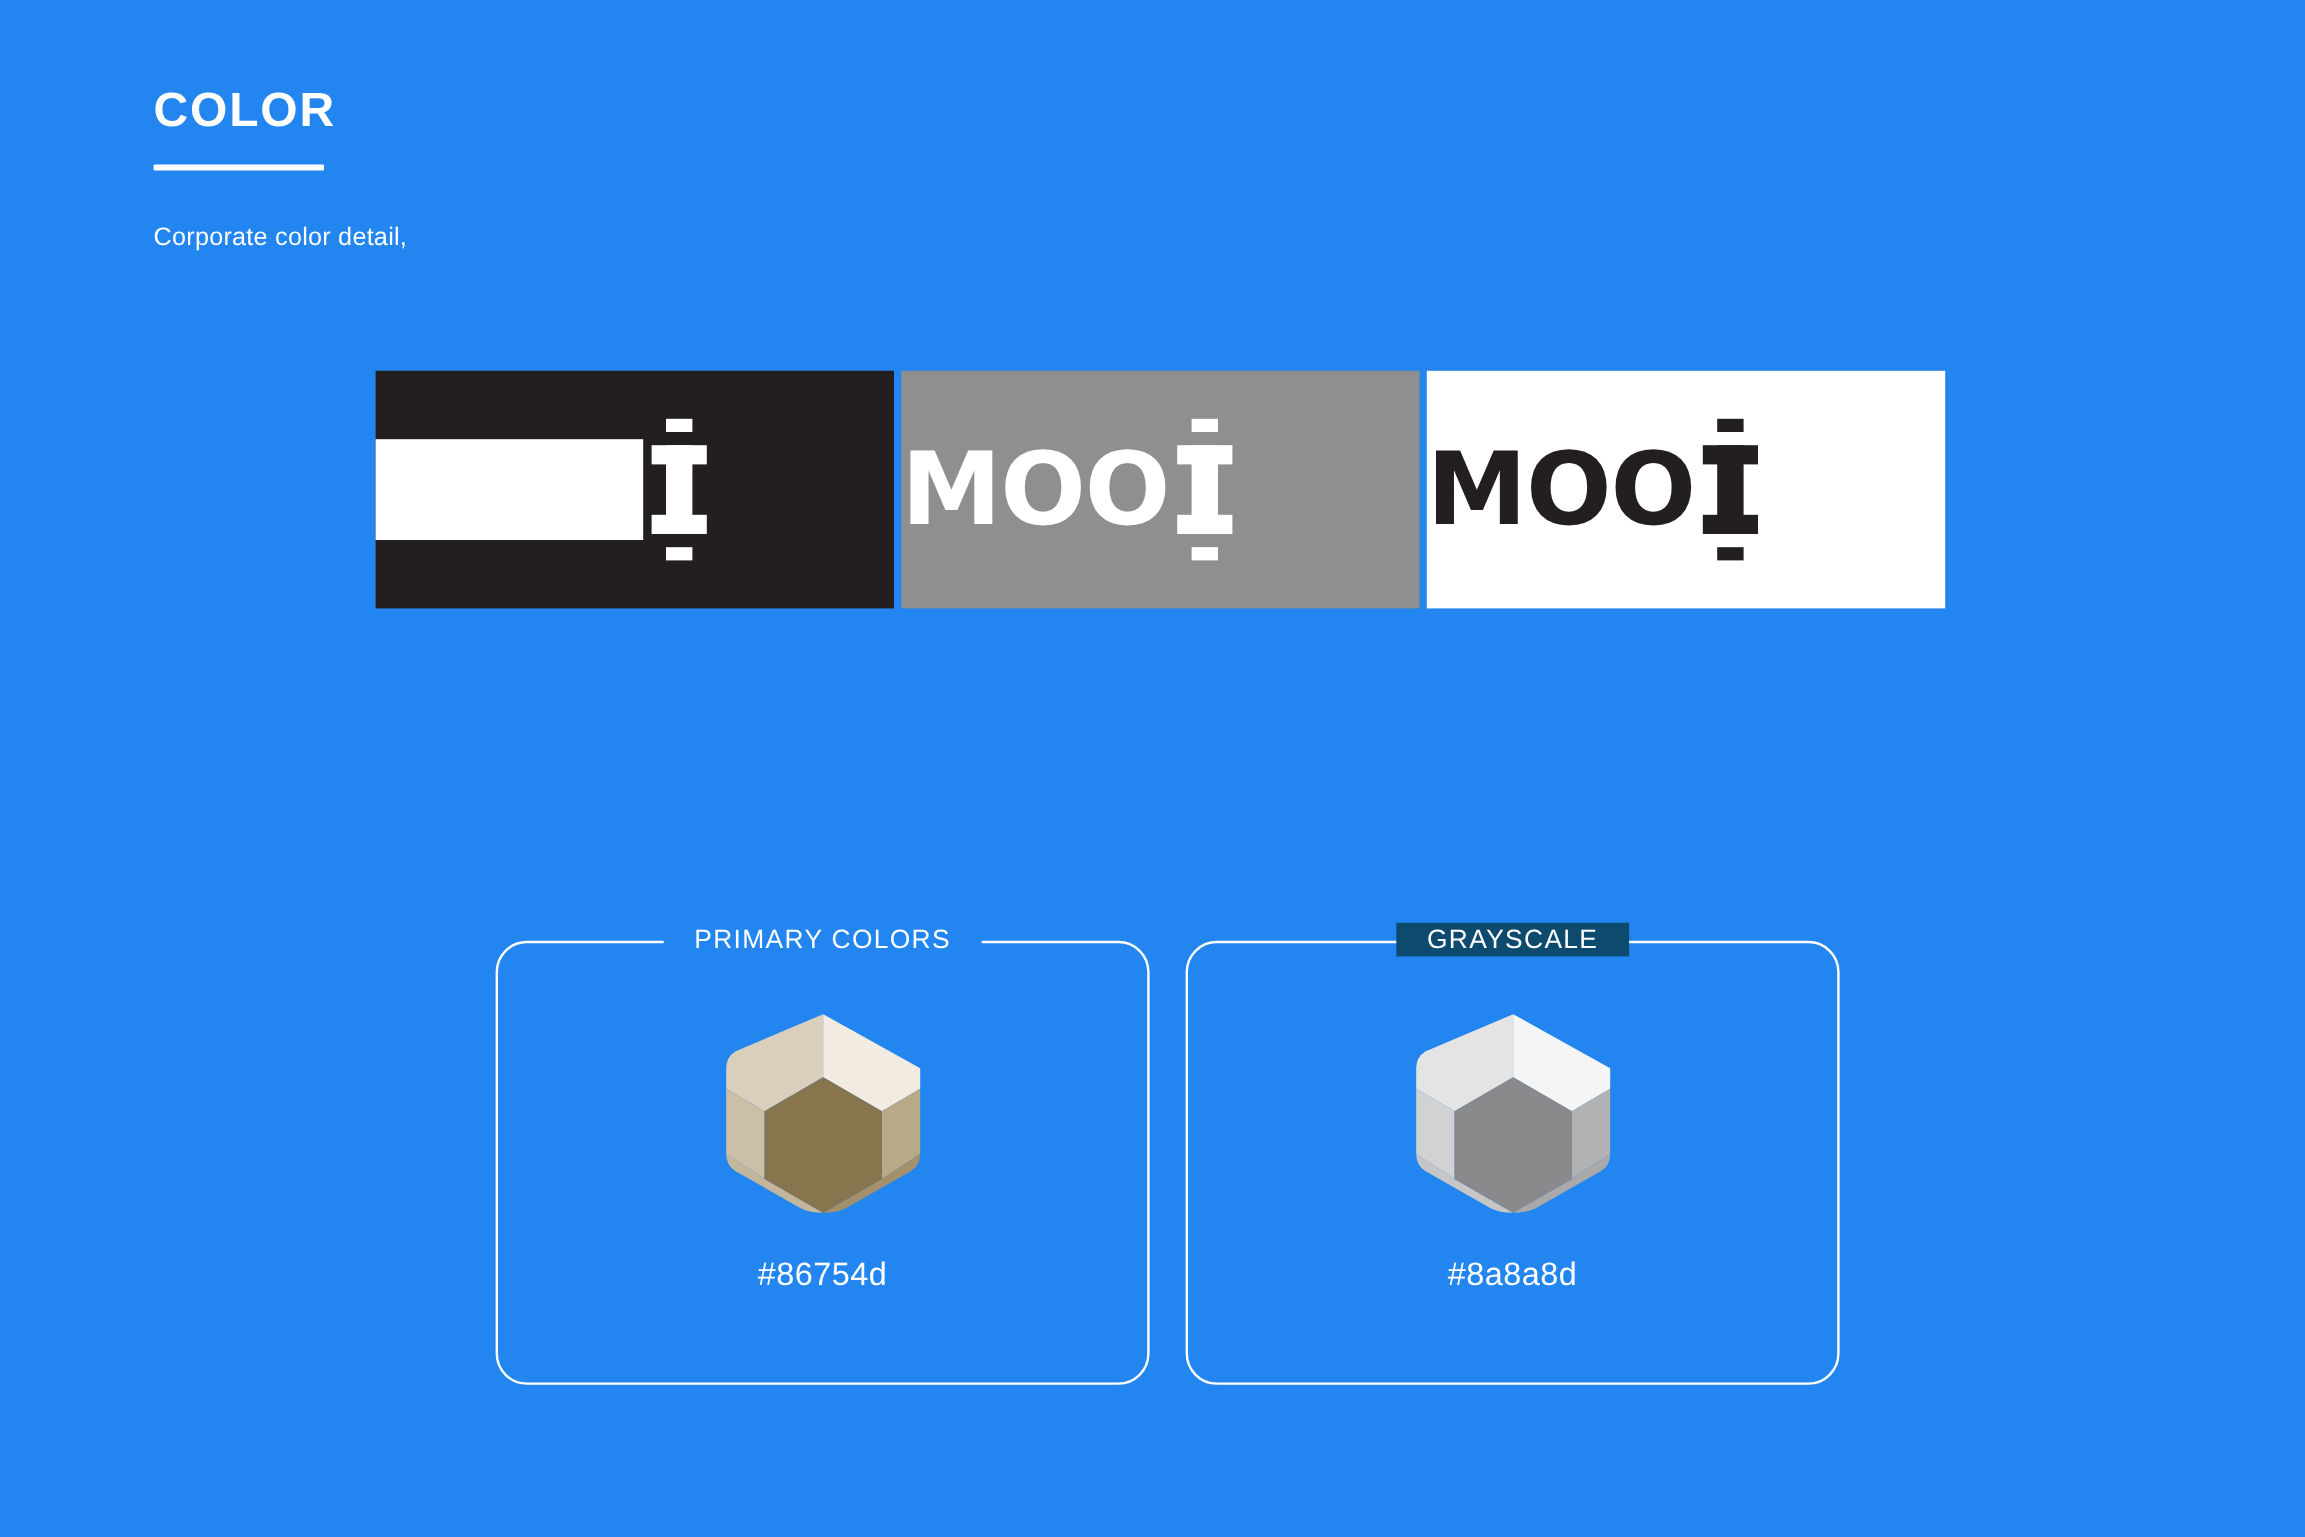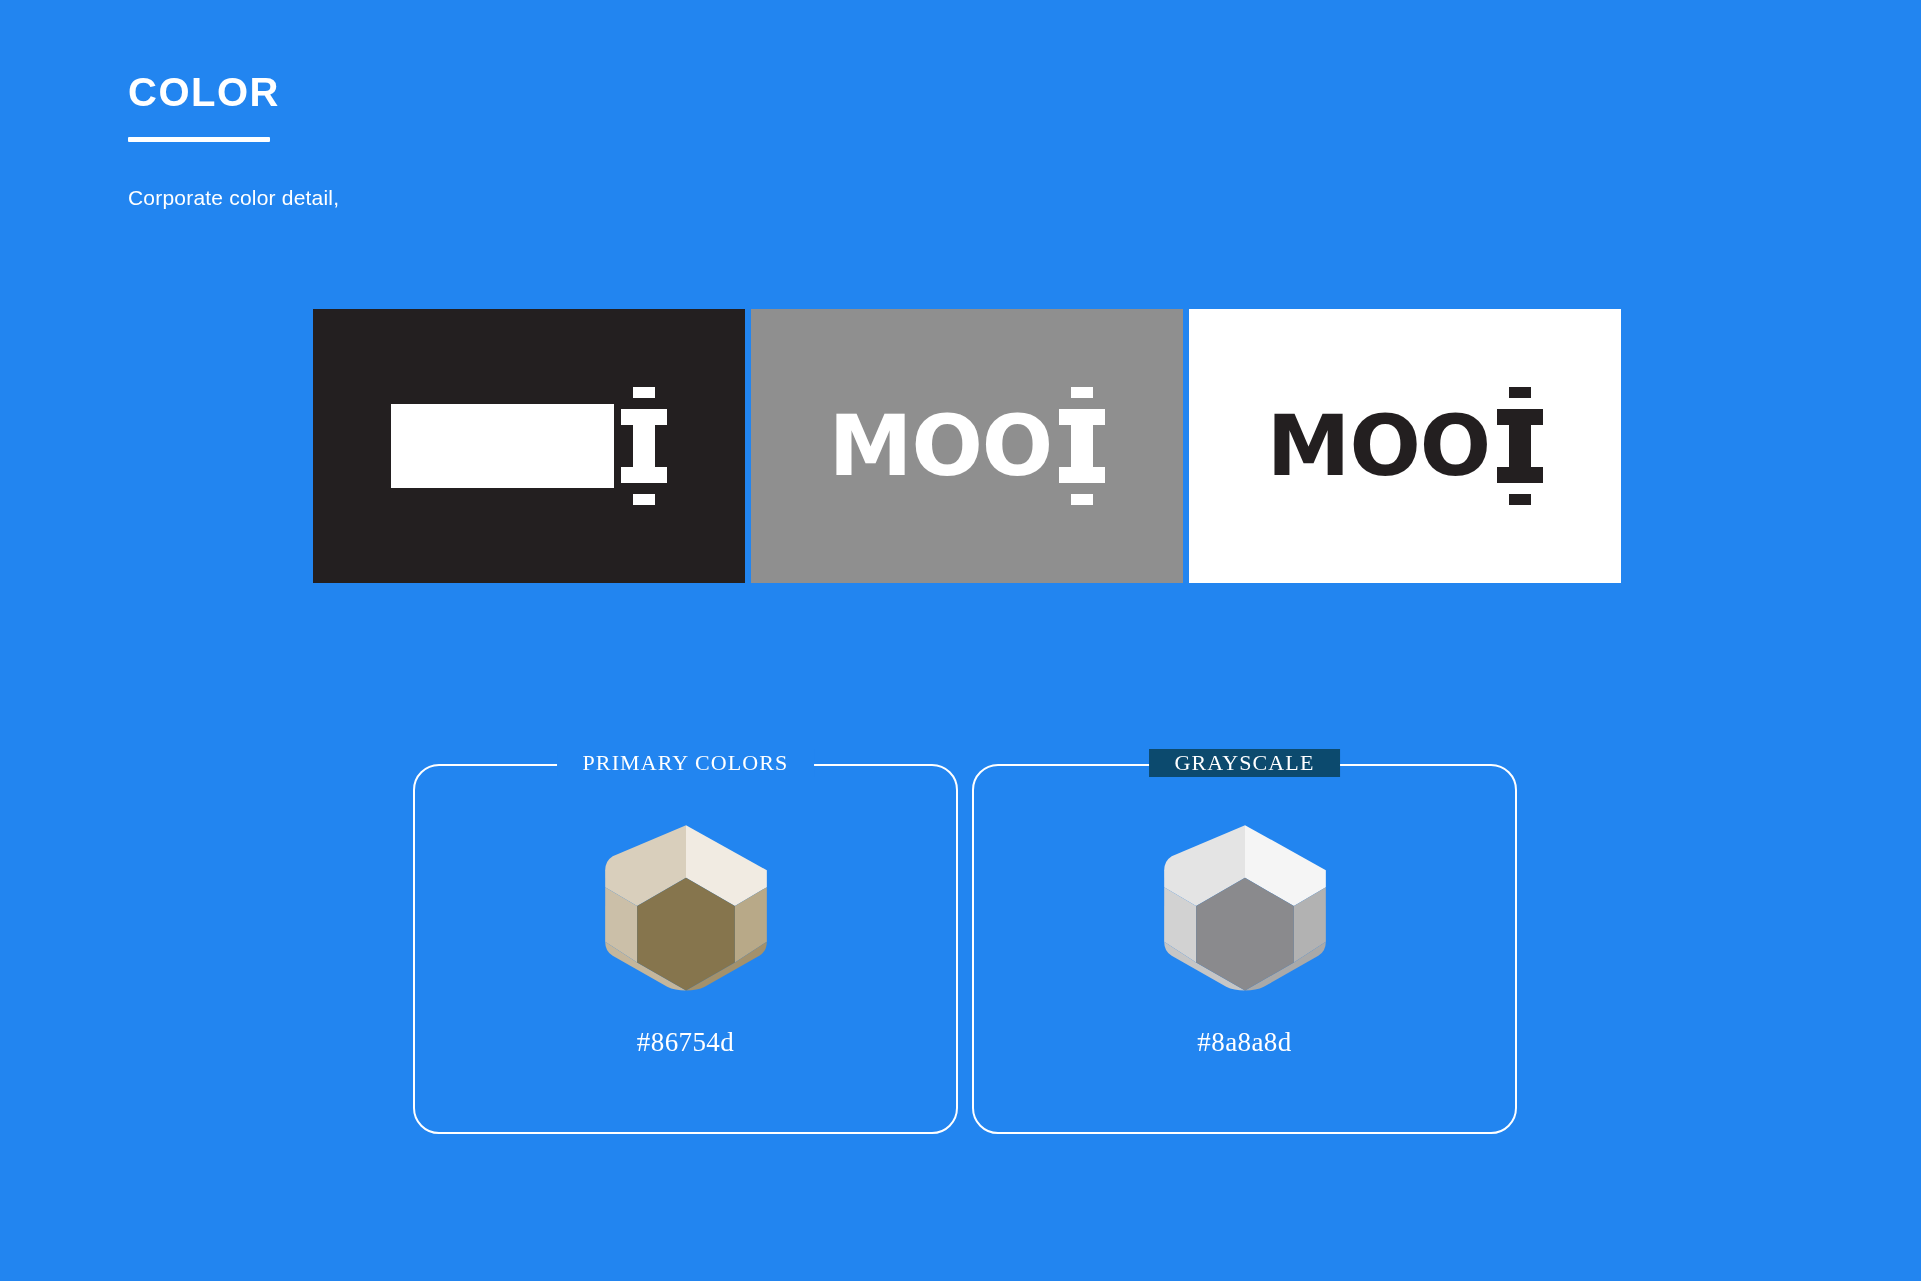--- a/index.html
+++ b/index.html
@@ -39,24 +39,24 @@
   
   .logo-row {
     position:absolute;
     left:313px;
     top:309px;
     display:flex;
     gap:6px;
   }
   .logo-panel {
     width:432px;
-    height:274px;
+    height:198px;
     display:flex;
     align-items:center;
-    justify-content:center;
+    justify-content:flex-start;
   }
   .logo-panel.dark  { background:#231f20; }
   .logo-panel.gray  { background:#8f8f8f; }
   .logo-panel.light { background:#ffffff; }
 
   
   .wordmark {
     display:flex;
     align-items:center;
     line-height:1;
@@ -87,24 +87,23 @@
   .iglyph .idot    { width:22px; height:11px; left:12px; top:0; }
   .iglyph .ibar-t  { width:46px; height:16px; left:0;  top:22px; }
   .iglyph .istem   { width:22px; height:62px; left:12px; top:22px; }
   .iglyph .ibar-b  { width:46px; height:16px; left:0;  top:80px; }
   .iglyph .ifoot   { width:22px; height:11px; left:12px; top:107px; }
 
   
   .groups {
     position:absolute;
     left:413px;
-    top:764px;
-    display:flex;
-    gap:14px;
-    font-family:Liberation Serif, serif;
+    top:784px;
+    display:flex;
+    gap:30px;
   }
   .group {
     position:relative;
     width:545px;
     height:370px;
   }
   .group-frame {
     position:absolute;
     inset:0;
     border:2px solid #ffffff;

